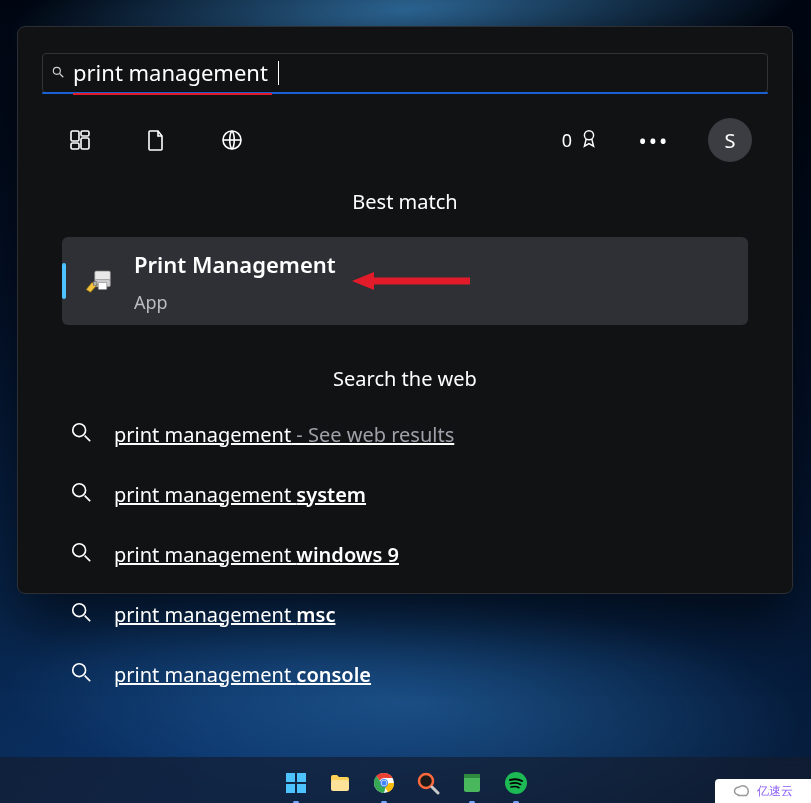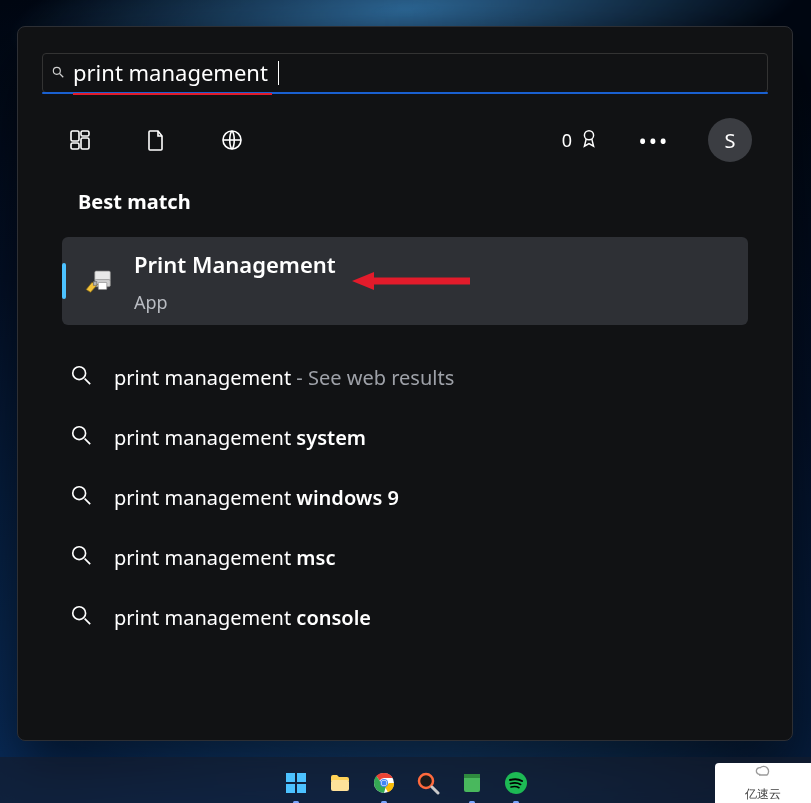--- a/index.html
+++ b/index.html
@@ -36,21 +36,21 @@
     bottom: -60px;
     height: 320px;
     background: radial-gradient(closest-side, rgba(80,180,255,0.25), rgba(10,40,90,0) 70%);
     transform: rotate(3deg);
   }
   .start-panel {
     position: absolute;
     left: 17px;
     top: 26px;
     width: 776px;
-    height: 715px;
+    height: 568px;
     background: #111214;
     border: 1px solid #2d2f34;
     border-radius: 8px;
     box-shadow: 0 30px 60px rgba(0,0,0,0.6);
     padding-top: 26px;
     color: #ffffff;
   }
   .search-wrap {
     margin: 0 24px;
     height: 40px;
@@ -112,23 +112,24 @@
   .points .medal svg { width: 22px; height: 22px; stroke: #fff; fill: none; stroke-width: 1.6; }
   .more-btn span { color: #fff; font-size: 22px; letter-spacing: 2px; }
   .avatar {
     border-radius: 50%;
     background: #3b3d42;
     font-size: 20px;
     color: #fff;
   }
   .section-title {
     font-size: 20px;
-    font-weight: 700;
+    font-weight: 400;
     color: #fff;
-    padding: 18px 60px 12px;
+    padding: 18px 24px 12px;
+    text-align: center;
   }
   .best-match {
     position: relative;
     margin: 10px 44px 22px 44px;
     height: 88px;
     background: #2e3035;
     border-radius: 6px;
     display: flex;
     align-items: center;
     padding-left: 20px;
@@ -162,21 +163,21 @@
   .web-item {
     display: flex;
     align-items: center;
     gap: 22px;
     height: 60px;
     cursor: pointer;
     border-radius: 6px;
     padding: 0 6px;
   }
   .web-item svg { width: 22px; height: 22px; stroke: #fff; fill: none; stroke-width: 1.8; }
-  .wi-label { font-size: 20px; color: #fff; }
+  .wi-label { font-size: 20px; color: #fff; text-decoration: underline; }
   .wi-suffix { color: #9ea1a8; font-size: 20px; }
   .wi-bold { font-weight: 600; margin-top: 28px; }
 
   .taskbar {
     position: absolute;
     left: 0; right: 0; bottom: 0;
     height: 46px;
     background: rgba(20,28,44,0.65);
     backdrop-filter: blur(8px);
     display: flex;
@@ -196,27 +197,26 @@
     bottom: -7px;
     left: 50%;
     transform: translateX(-50%);
     width: 6px; height: 3px;
     border-radius: 2px;
     background: #7aa6ff;
   }
   .watermark {
     position: absolute;
     right: 0; bottom: 0;
-    width: 96px; height: 40px;
+    width: 96px; height: 24px;
     background: #fff;
     display: flex; align-items: center; justify-content: center;
     gap: 6px;
-    font-size: 12px; color: #404040;
+    font-size: 12px; color: #8b5cf6;
     border-top-left-radius: 4px;
-    flex-direction: column;
   }
   .watermark svg { width: 18px; height: 18px; stroke: #9a9a9a; fill: none; stroke-width: 2; }
 </style>
 </head>
 <body>
 
 <div class="wallpaper"></div>
 
 <div class="start-panel">
 
@@ -290,20 +290,21 @@
       <div class="bm-sub">App</div>
     </div>
     <div class="arrow-anno">
       <svg viewBox="0 0 120 22">
         <line x1="18" y1="11" x2="118" y2="11" stroke="#e21b2b" stroke-width="7"></line>
         <polygon points="0,11 22,2 22,20" fill="#e21b2b"></polygon>
       </svg>
     </div>
   </div>
 
+  <div class="section-title">Search the web</div>
 
   <div class="web-list">
     <div class="web-item">
       <span><svg viewBox="0 0 24 24">
             <circle cx="10" cy="10" r="7"></circle>
             <line x1="16" y1="16" x2="22" y2="22"></line>
           </svg></span>
       <span class="wi-label"><span>print management</span><span class="wi-bold"></span><span class="wi-suffix"> - See web results</span></span>
     </div>
     <div class="web-item">

